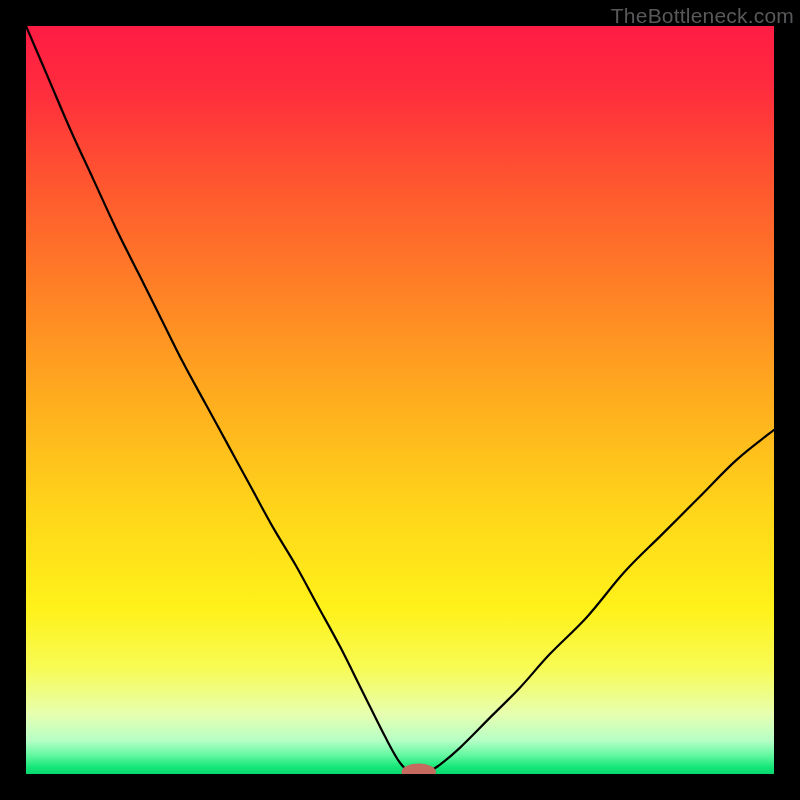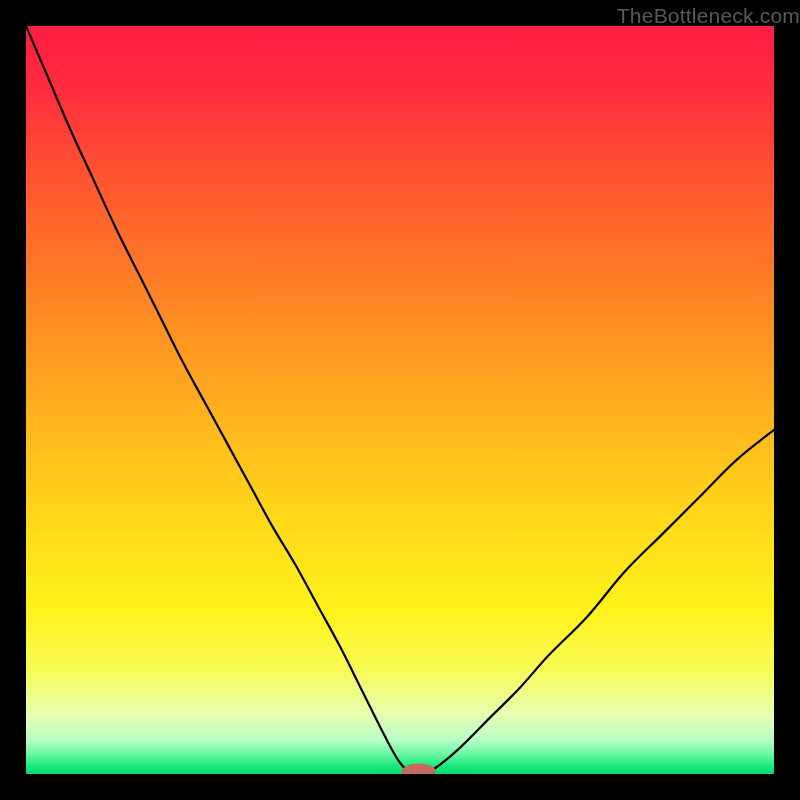--- a/index.html
+++ b/index.html
@@ -12,21 +12,21 @@
   }
   .frame {
     position: relative;
     width: 800px;
     height: 800px;
     background: #000;
   }
   .watermark {
     position: absolute;
     top: 4px;
-    right: 0;
+    right: 6px;
     font-family: Arial, Helvetica, sans-serif;
     font-size: 21px;
     color: #58595b;
     font-weight: 500;
     letter-spacing: 0.2px;
   }
   svg.plot {
     position: absolute;
     left: 26px;
     top: 26px;

